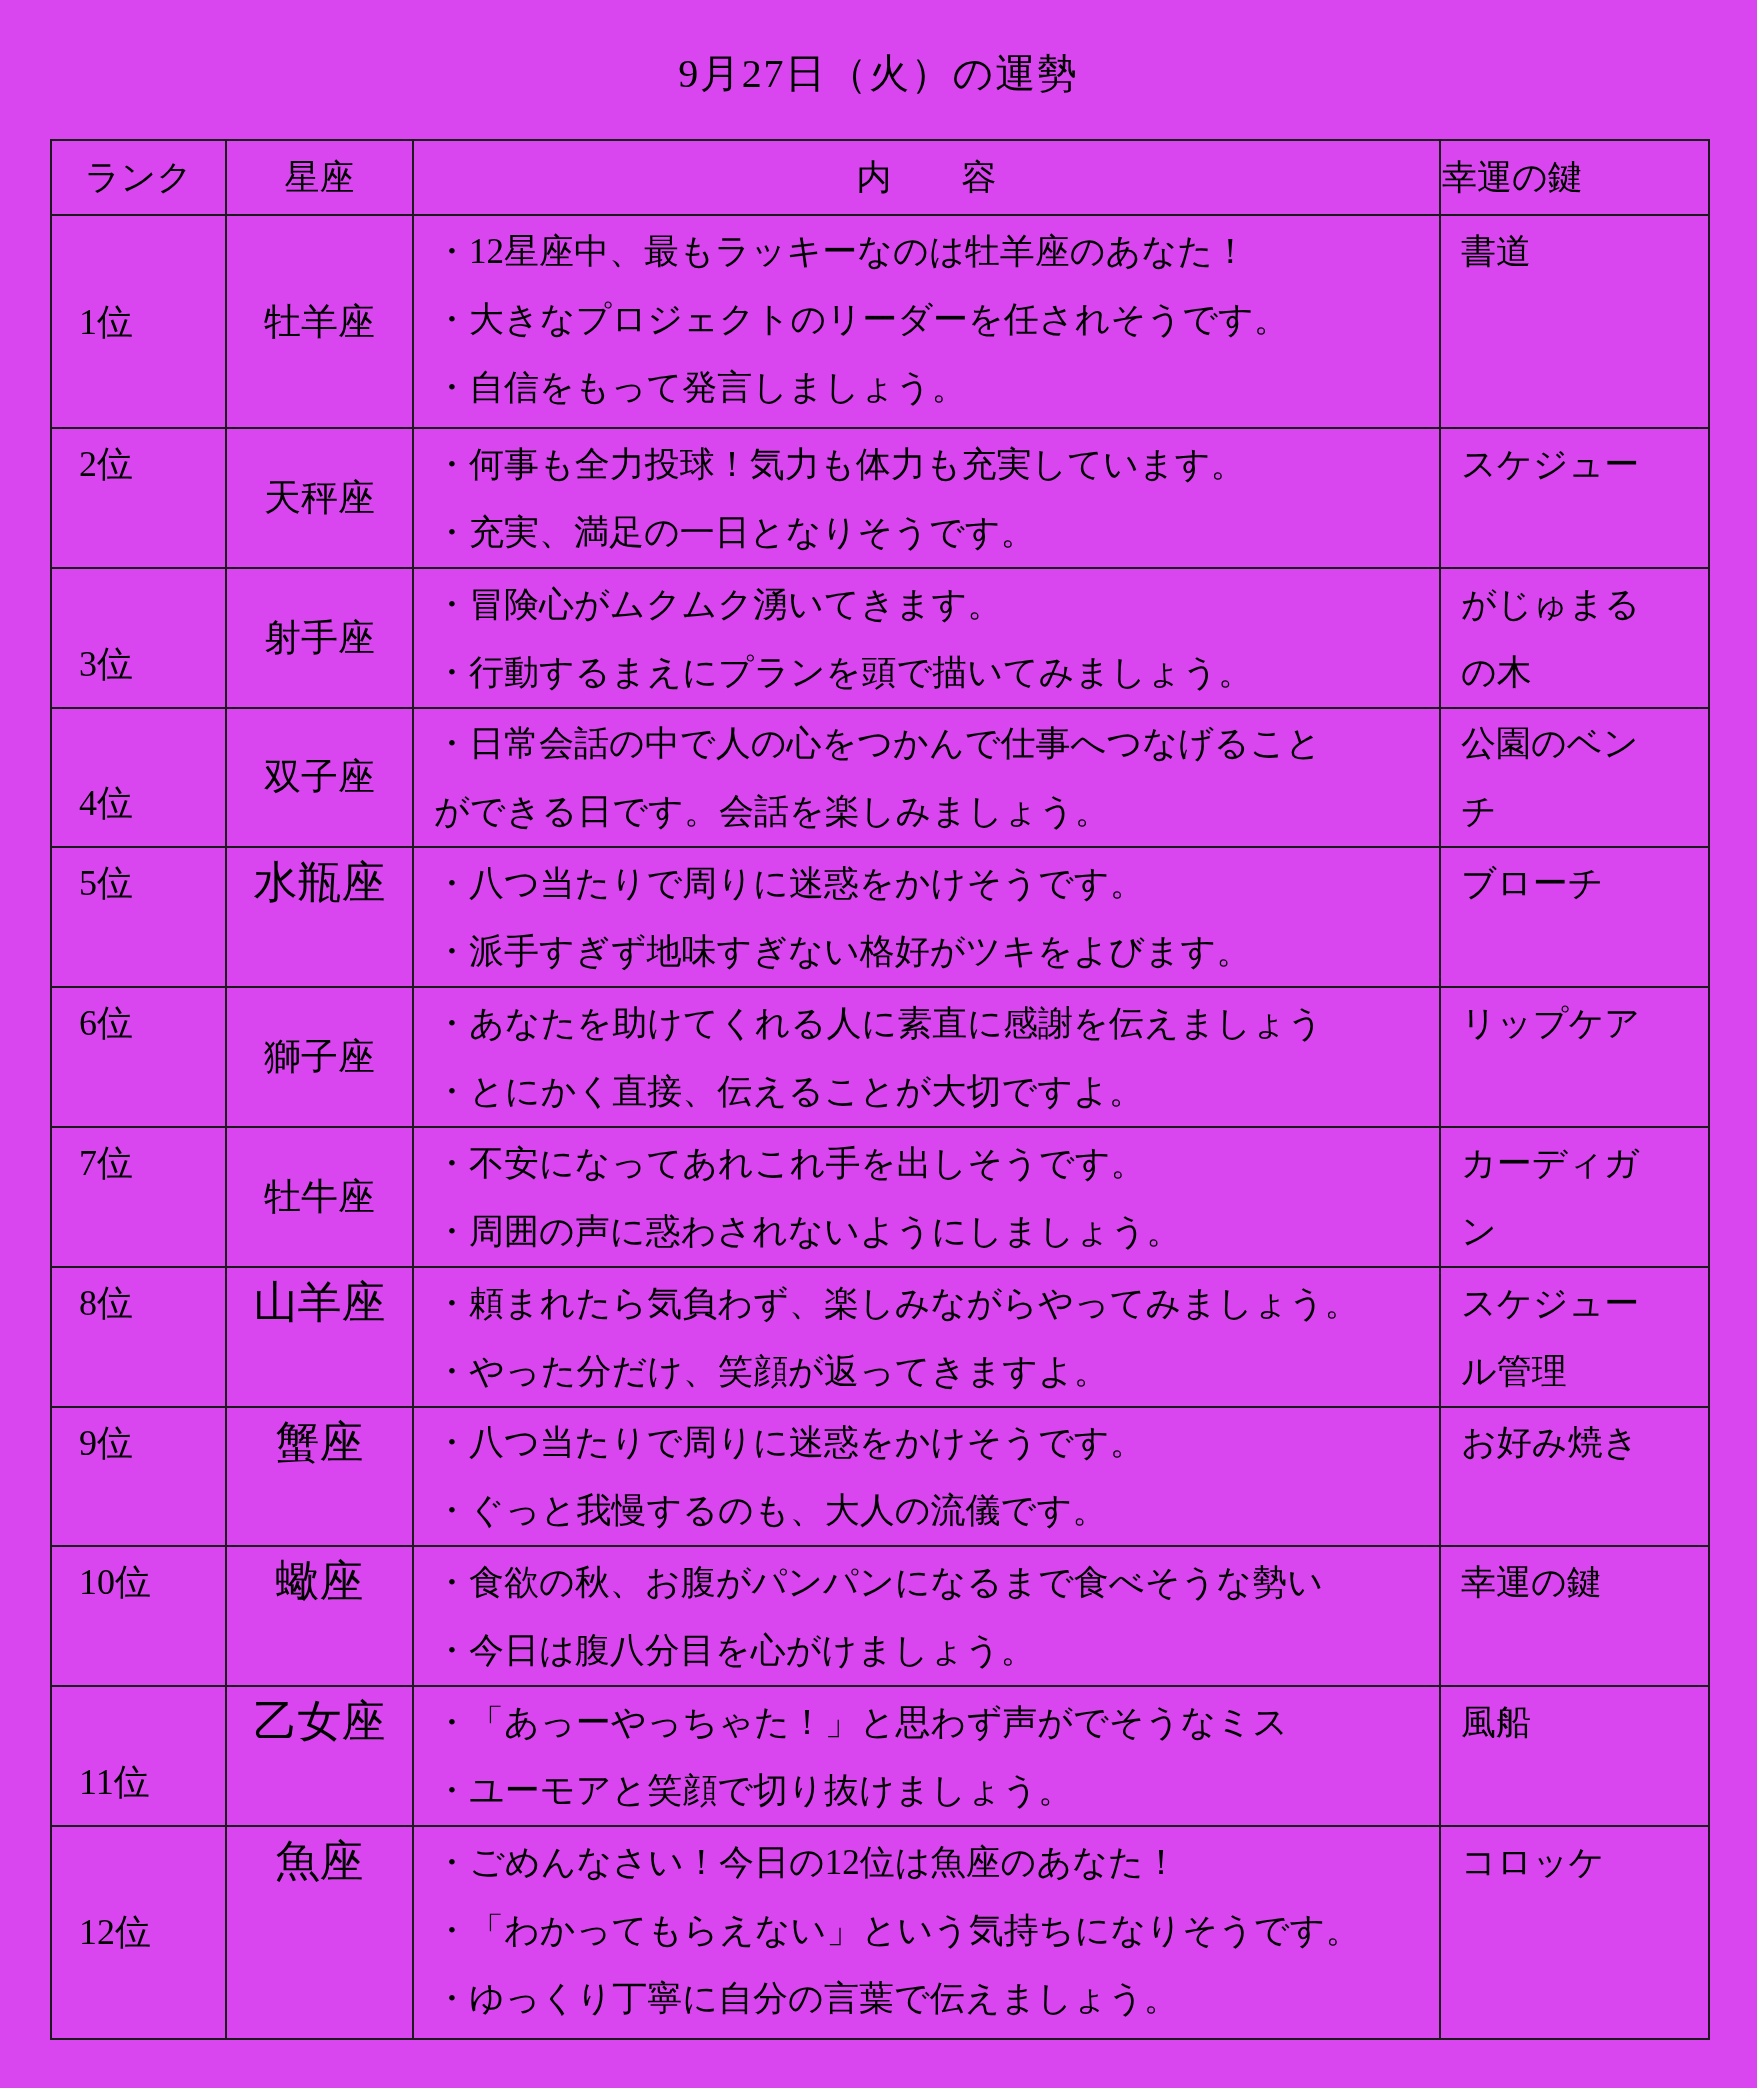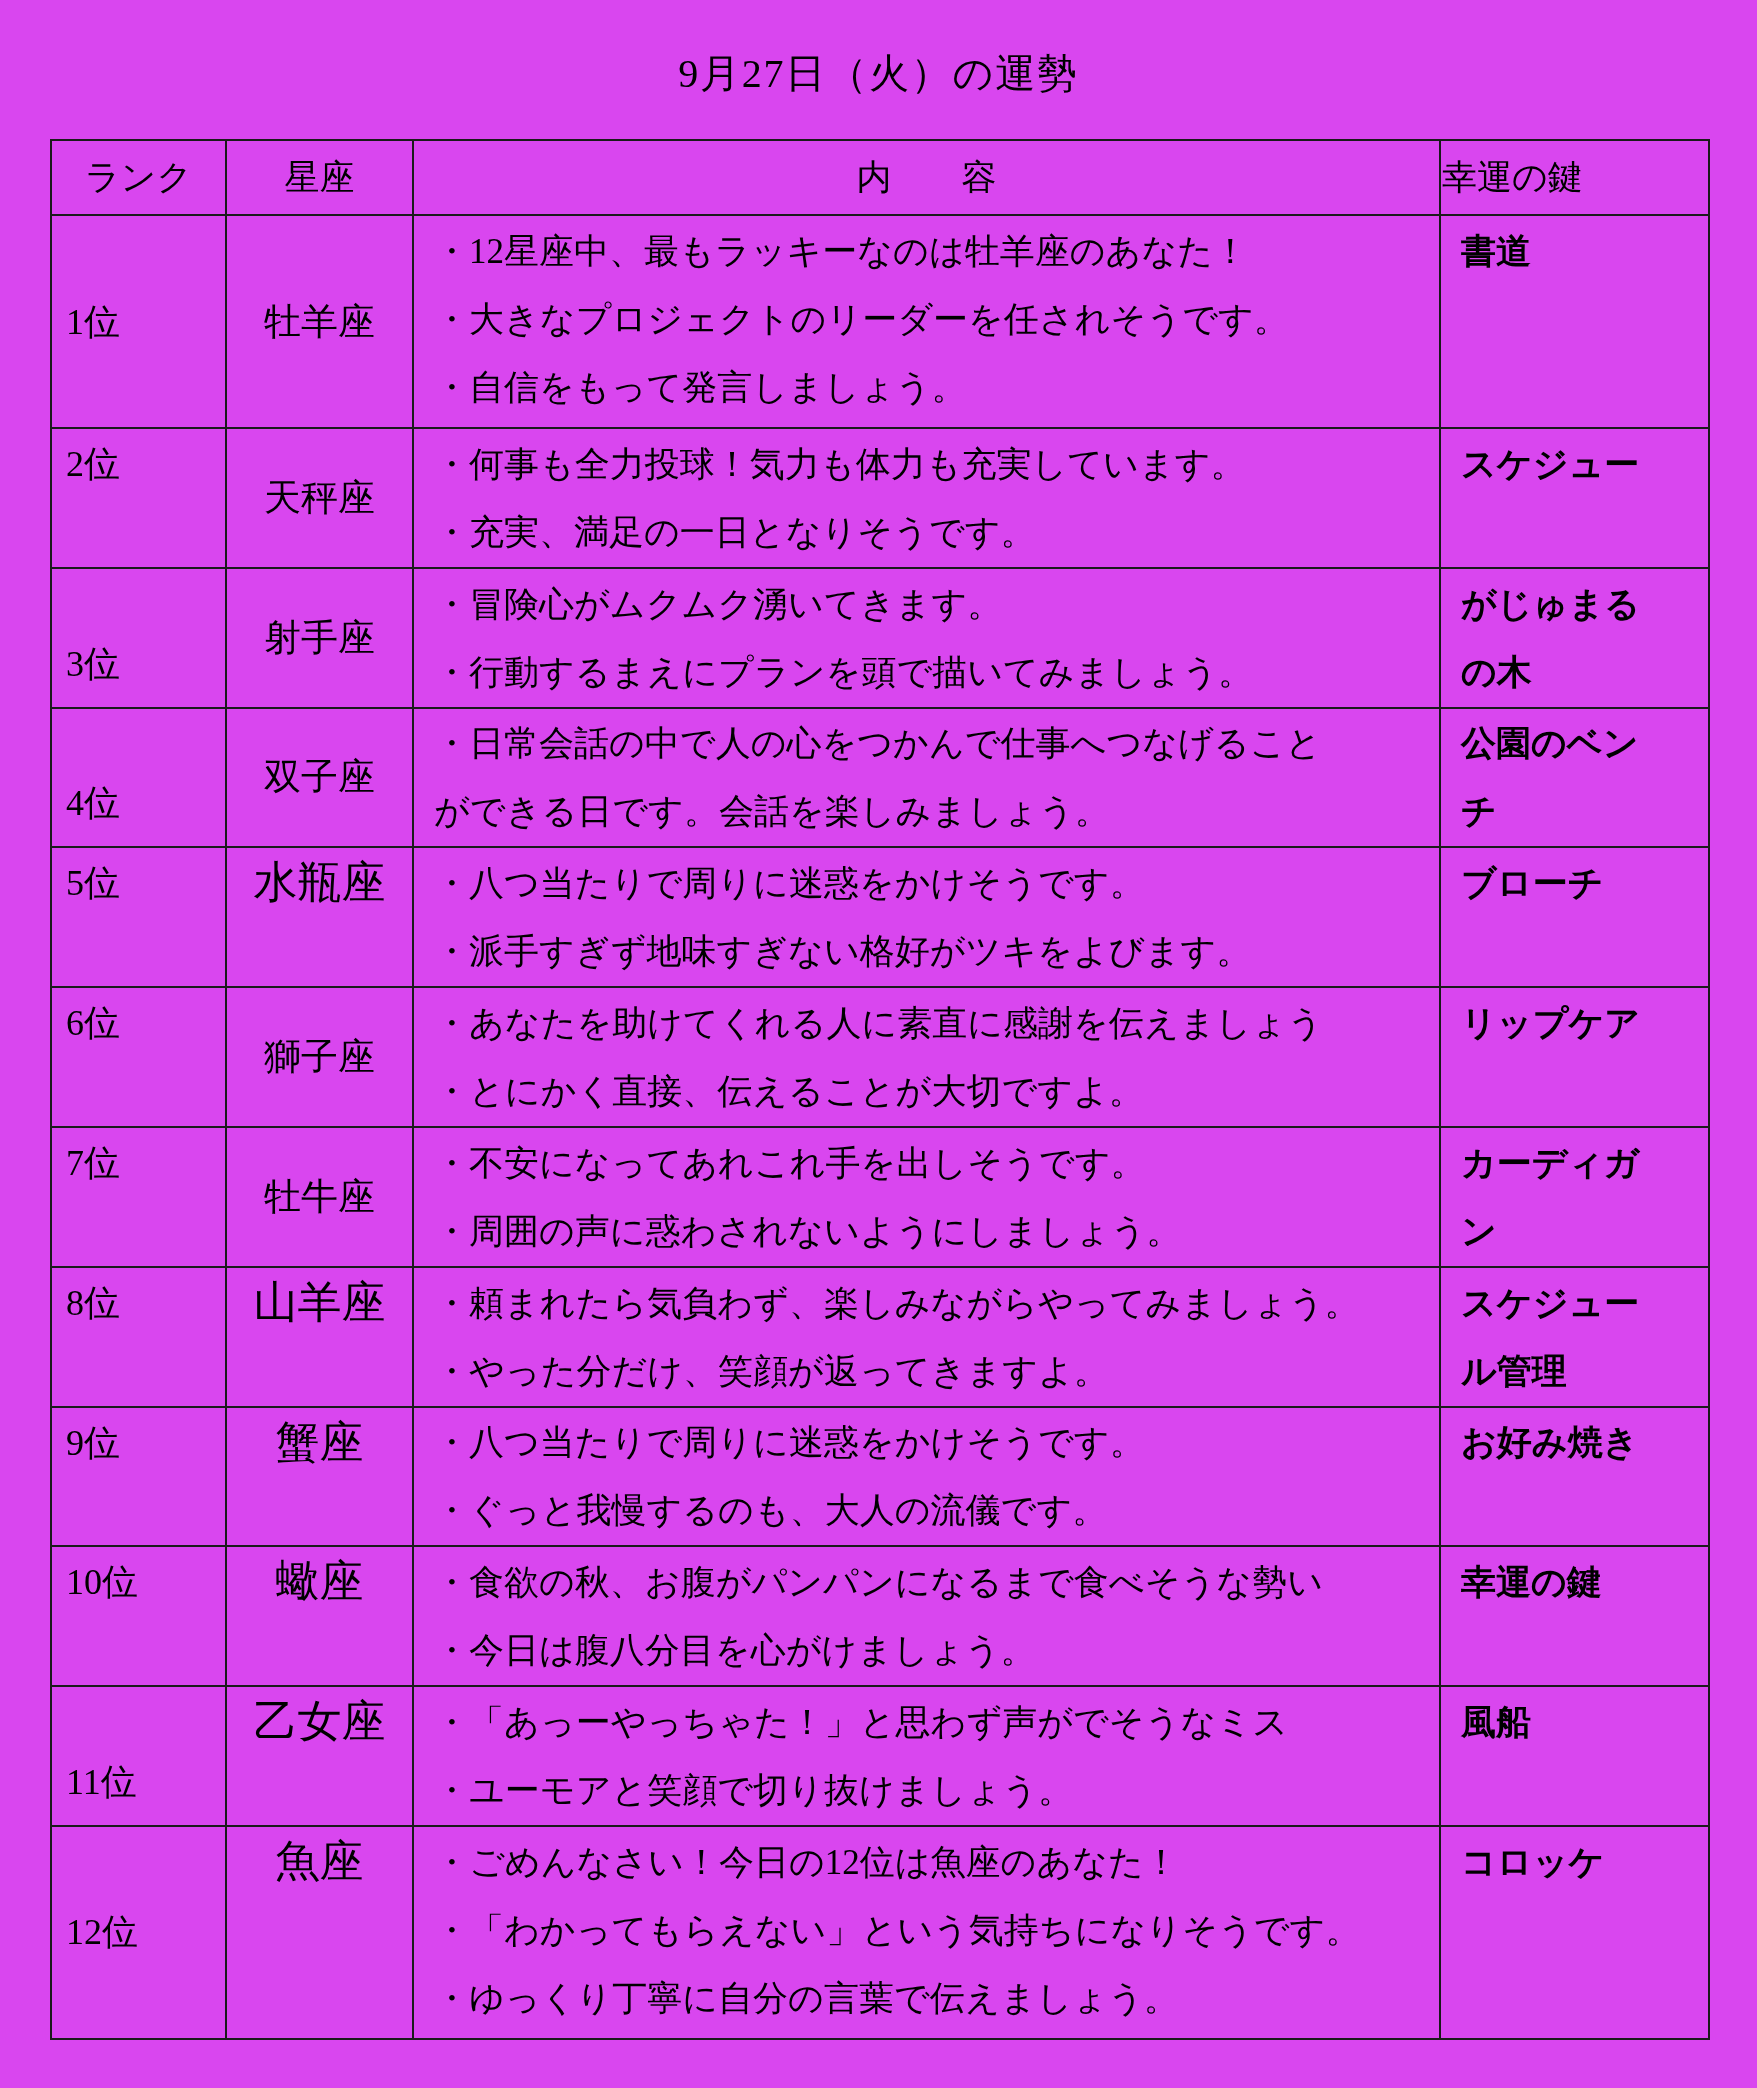--- a/index.html
+++ b/index.html
@@ -35,21 +35,21 @@
   tr.header-row { height: 75px; }
   tr.row-h2 { height: 136px; }
   tr.row-h3 { height: 213px; }
 
   th.col-rank, th.col-sign, th.col-content { text-align: center; font-size: 35px; }
   th.col-key { text-align: left; font-size: 35px; }
 
   td.rank-cell {
     font-size: 36px;
     text-align: left;
-    padding-left: 14px;
+    padding-left: 27px;
     line-height: 68px;
   }
   td.sign-cell {
     font-size: 44px;
     text-align: center;
     line-height: 68px;
   }
   td.sign-cell.bold {
     font-family: "Liberation Sans", "DejaVu Sans", sans-serif;
     font-weight: 400;
@@ -65,21 +65,20 @@
     white-space: nowrap;
   }
   td.key-cell {
     vertical-align: top;
     padding: 1.8px 9px 0 20px;
     font-size: 35px;
   }
   td.key-cell .line {
     line-height: 68px;
     white-space: nowrap;
-    font-weight: bold;
   }
   .v-top { vertical-align: top; }
   .v-mid { vertical-align: middle; }
   .v-bot { vertical-align: bottom; padding-bottom: 9px; }
 </style>
 </head>
 <body>
 
 <div class="doc">
   <div class="title">9月27日（火）の運勢</div>

